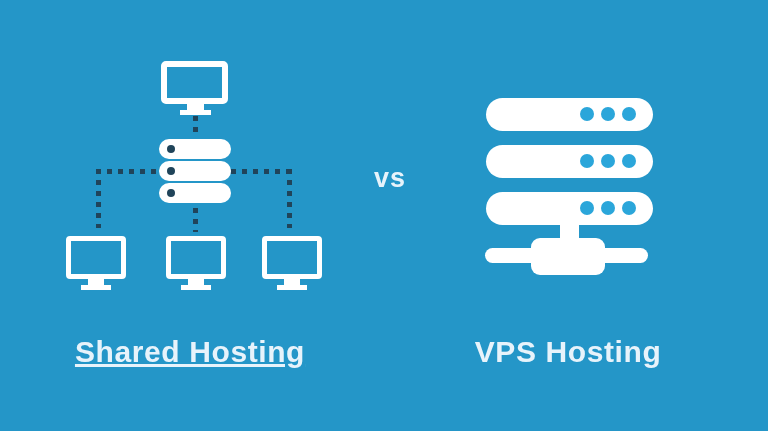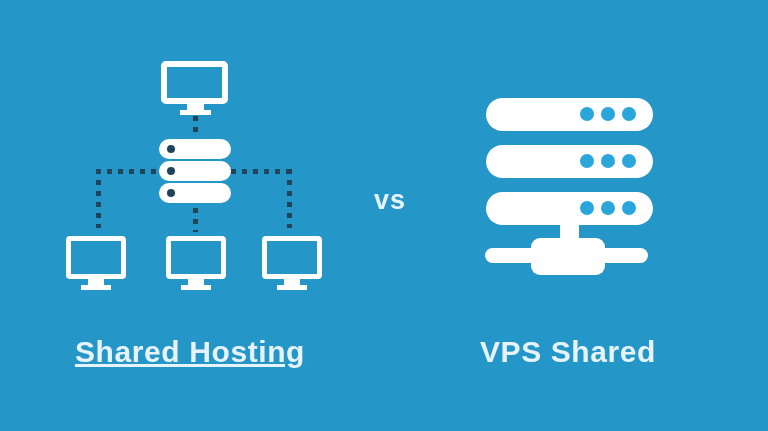--- a/index.html
+++ b/index.html
@@ -23,21 +23,21 @@
       background-image:repeating-linear-gradient(to right,var(--connector,#20445A) 0 5px,transparent 5px 11px);}
   .dv{position:absolute;width:5px;
       background-image:repeating-linear-gradient(to bottom,var(--connector,#20445A) 0 5px,transparent 5px 11px);}
   .hub{position:absolute;background:var(--icon,#FFFFFF);border-radius:9px;}
   .caption{
     position:absolute;top:335px;width:380px;text-align:center;
     color:var(--label,#E7F3FB);font-size:30px;font-weight:600;letter-spacing:.6px;
   }
   .vs-text{
     position:absolute;left:352px;top:160px;width:76px;height:36px;line-height:36px;
-    text-align:center;color:var(--label,#E7F3FB);font-size:27px;font-weight:600;letter-spacing:1px;margin-top:22px;
+    text-align:center;color:var(--label,#E7F3FB);font-size:27px;font-weight:600;letter-spacing:1px;
   }
 </style>
 </head>
 <body>
 
 <div id="canvas">
 
   <div>
 
     <div class="screen" style="left:161px;top:61px;width:67px;height:43px;"></div>
@@ -94,16 +94,16 @@
     <div class="pill" style="left:486px;top:192px;width:167px;height:33px;">
       <span class="led" style="left:94px;"></span>
       <span class="led" style="left:115px;"></span>
       <span class="led" style="left:136px;"></span>
     </div>
 
     <div class="fill" style="left:560px;top:222px;width:19px;height:22px;"></div>
     <div class="pill" style="left:485px;top:248px;width:163px;height:15px;border-radius:8px;"></div>
     <div class="hub" style="left:531px;top:238px;width:74px;height:37px;"></div>
 
-    <div class="caption" style="left:378px;">VPS Shared</div>
+    <div class="caption" style="left:378px;">VPS Hosting</div>
   </div>
 
 </div>
 
 </body></html>

